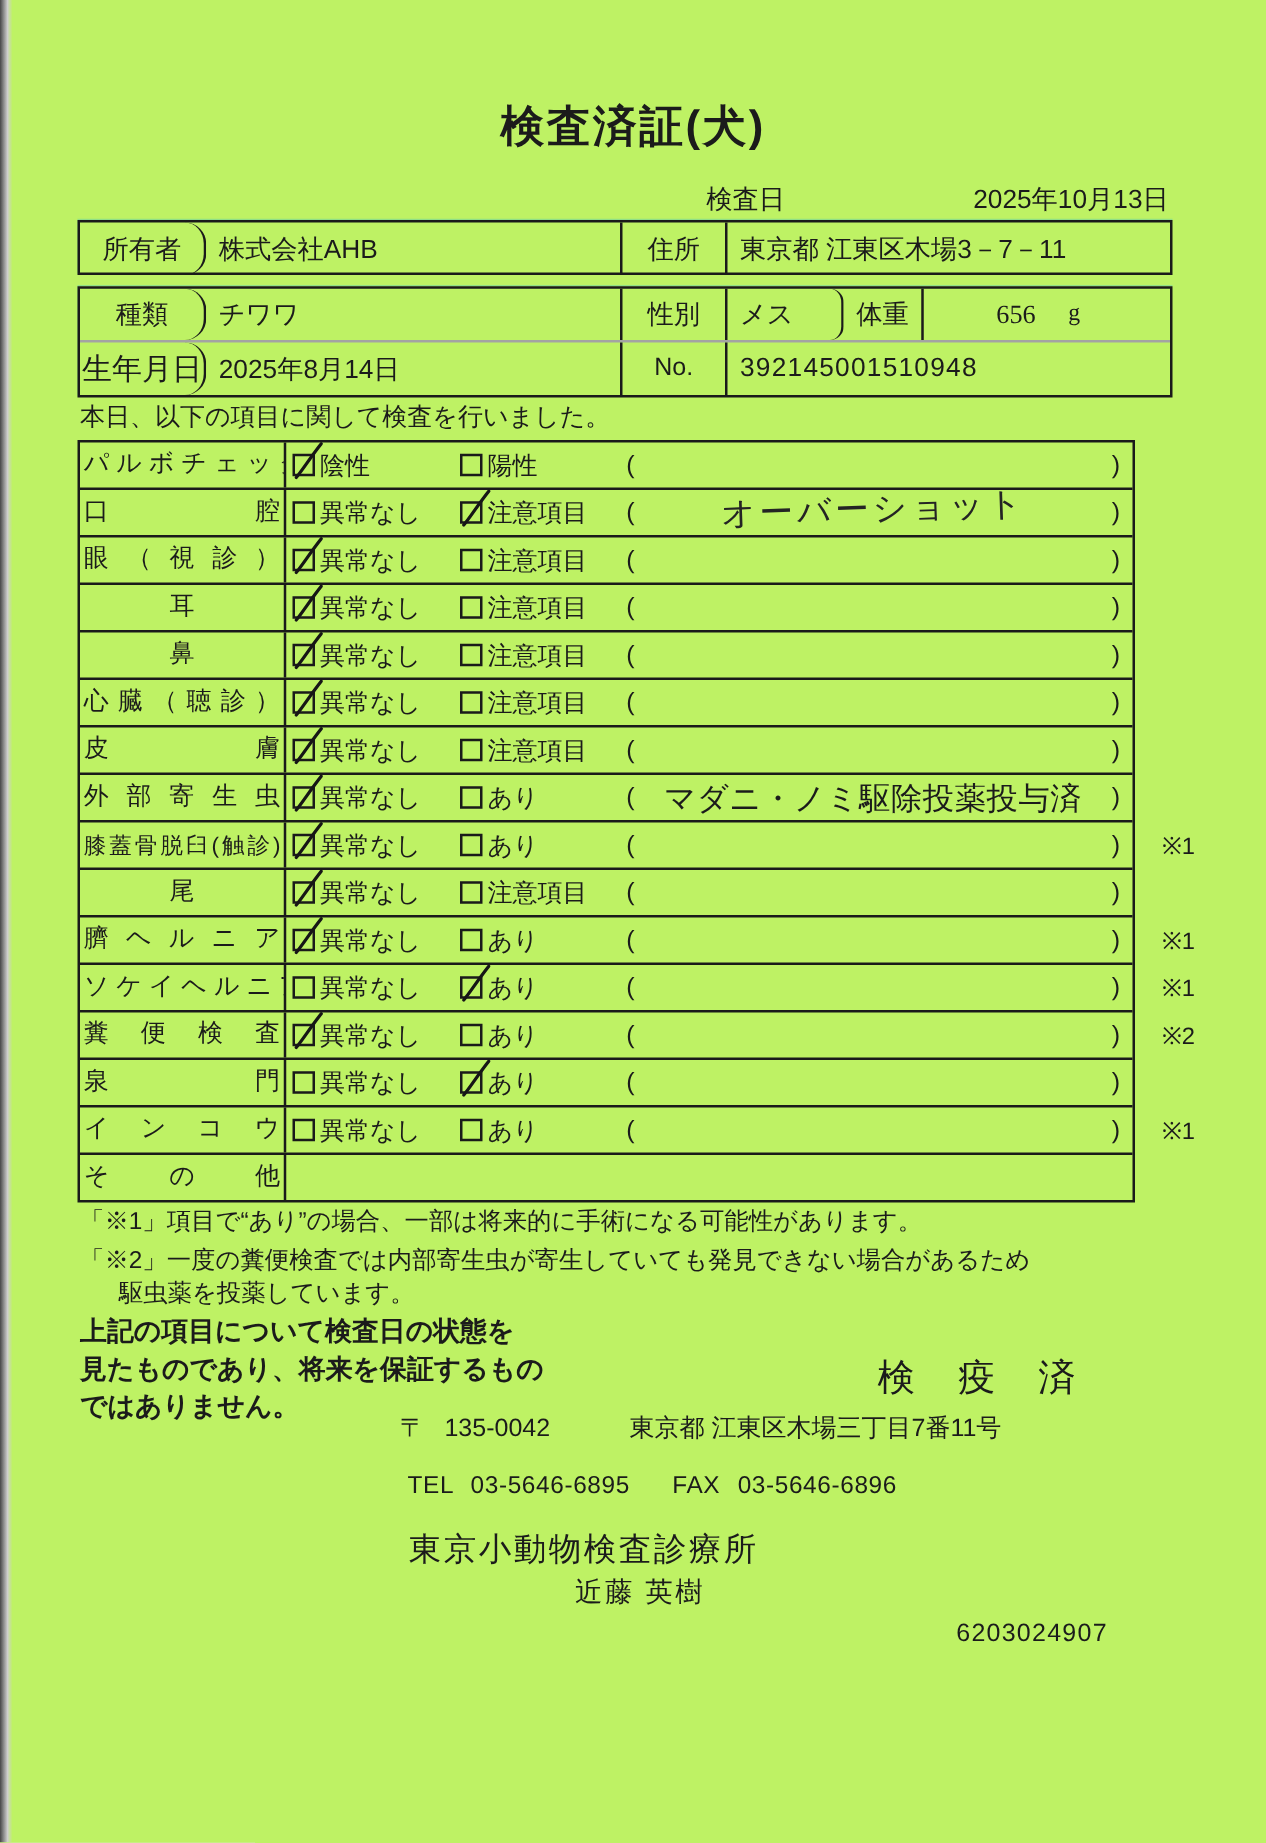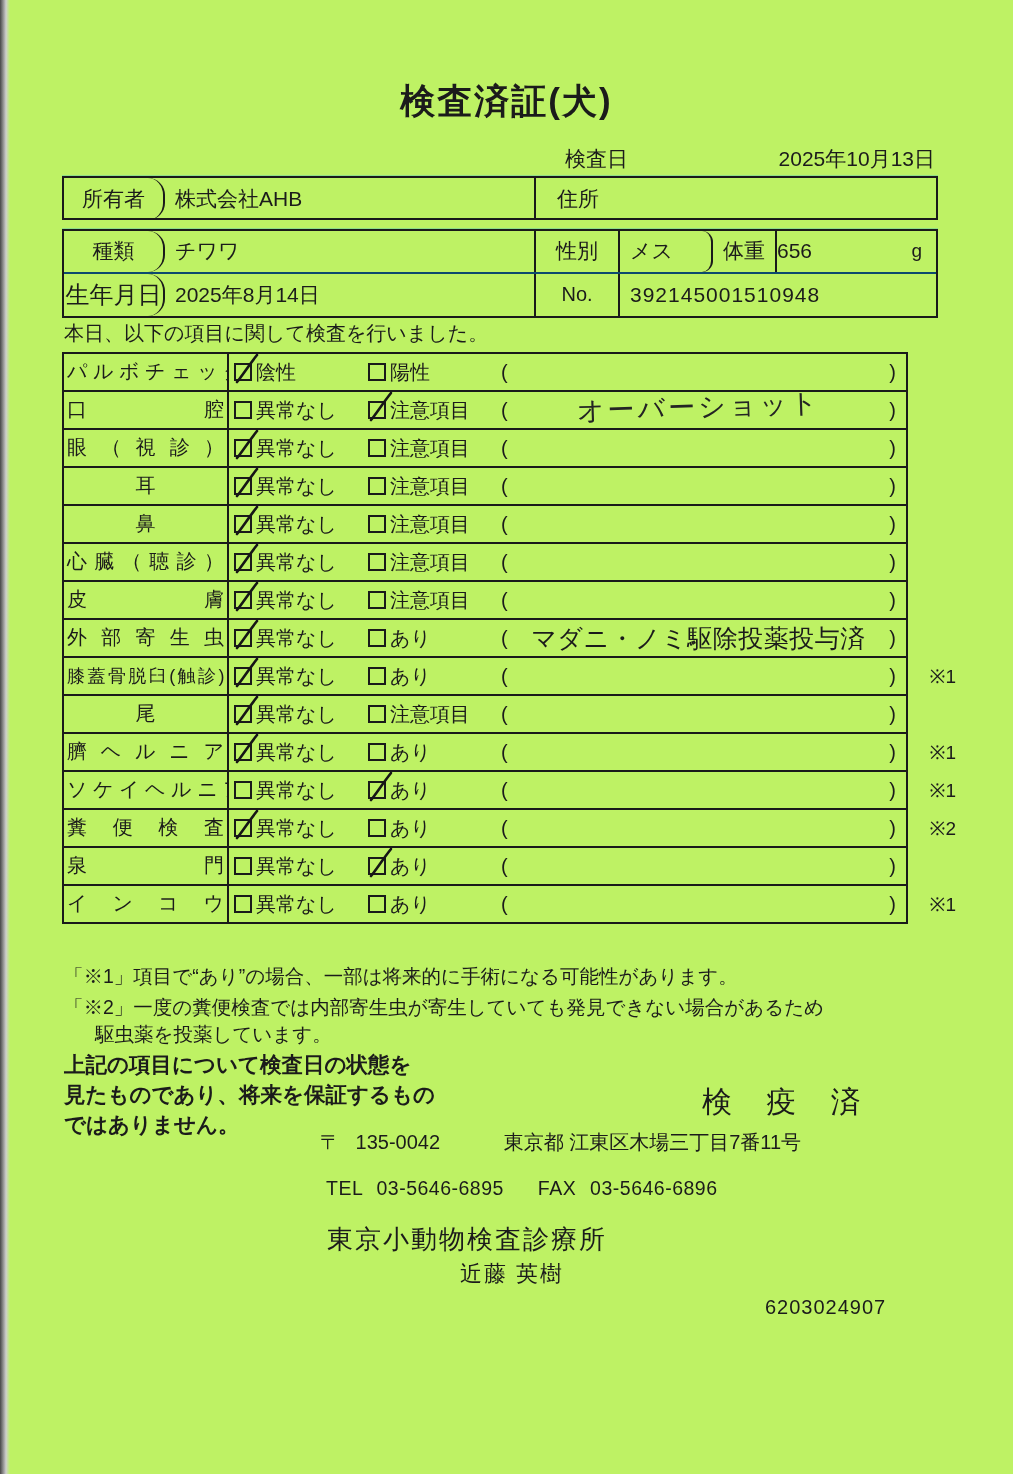--- a/index.html
+++ b/index.html
@@ -20,29 +20,29 @@
     position:absolute; top:145px; left:565px; right:78px;
     display:flex; justify-content:space-between; align-items:center; font-size:21px;
   }
   .tableA, .tableB {
     position:absolute; left:62px; width:876px; border:2px solid #1a1a1a;
     box-shadow:0 -1px 0 rgba(60,190,200,.35);
   }
   .tableA { top:176px; height:44px; }
   .tableB { top:229px; height:89px; }
   .trow { display:flex; height:42px; }
-  .tableB .trow:first-child { border-bottom:2px solid #0c4a6e; }
+  .tableB .trow:first-child { border-bottom:2px solid #a3a3a3;font-family:Liberation Serif, serif; }
   .tableB .trow { height:42.5px; }
   .cell { border-right:2px solid #1a1a1a; display:flex; align-items:center; font-size:21px; }
   .cell:last-child { border-right:none; }
   .cell.lab { justify-content:center; font-size:21px; }
   .cell.val { padding-left:10px; }
-  .w-lab1 { width:101px;border-radius:17px; } .w-val1 { width:371px; } .w-lab2 { width:84px; }
+  .w-lab1 { width:101px;border-radius:17px; } .w-val1 { width:333px; } .w-lab2 { width:84px; }
   .w-sex  { width:93px;border-radius:11px; }  .w-wlab { width:64px; }
-  .cell.weight { flex:1; justify-content:space-between; padding-right:14px; }
+  .cell.weight { flex:1; justify-content:center; padding-right:14px; }
   .cell.weight .unit { margin-left:26px; font-size:19px; }
   .cell.no-val { letter-spacing:1px; }
   .intro { position:absolute; top:320px; left:64px; font-size:20px; font-weight:500; }
 
   .checklist {
     position:absolute; top:352px; left:62px; width:846px;
     border:2px solid #1a1a1a;
   }
   .chk-row { position:relative; display:flex; height:38px; border-bottom:2px solid #1a1a1a; }
   .chk-row:last-child { border-bottom:none; height:36px; }
@@ -98,20 +98,21 @@
   <div class="date-row">
     <span>検査日</span>
     <span>2025年10月13日</span>
   </div>
 
   <div class="tableA">
     <div class="trow">
       <div class="cell lab w-lab1">所有者</div>
       <div class="cell val w-val1">株式会社AHB</div>
       <div class="cell lab w-lab2">住所</div>
+      <div class="cell val" style="flex:1">東京都 江東区木場3－7－11</div>
     </div>
   </div>
 
   <div class="tableB">
     <div class="trow">
       <div class="cell lab w-lab1">種類</div>
       <div class="cell val w-val1">チワワ</div>
       <div class="cell lab w-lab2">性別</div>
       <div class="cell val w-sex">メス</div>
       <div class="cell lab w-wlab">体重</div>
@@ -465,20 +466,27 @@
             <span class="opt-label">あり</span>
           </span>
           <span class="paren-wrap">
         <span class="paren">(</span>
         <span class="note"></span>
         <span class="paren">)</span>
       </span>
     </div>
     <span class="mark">※1</span>
   </div>
+      <div class="chk-row">
+    <div class="chk-label">そ の 他</div>
+    <div class="chk-content">
+      
+    </div>
+
+  </div>
     </div>
 
   <div id="footnotes">
       <div class="fn-line" style="top: 963px; left: 64px;">「※1」項目で“あり”の場合、一部は将来的に手術になる可能性があります。</div>
       <div class="fn-line" style="top: 994px; left: 64px;">「※2」一度の糞便検査では内部寄生虫が寄生していても発見できない場合があるため</div>
       <div class="fn-line" style="top: 1021px; left: 95px;">駆虫薬を投薬しています。</div>
     </div>
   <div id="disclaimer">
       <div class="disc-line" style="top: 1050px;">上記の項目について検査日の状態を</div>
       <div class="disc-line" style="top: 1080px;">見たものであり、将来を保証するもの</div>

